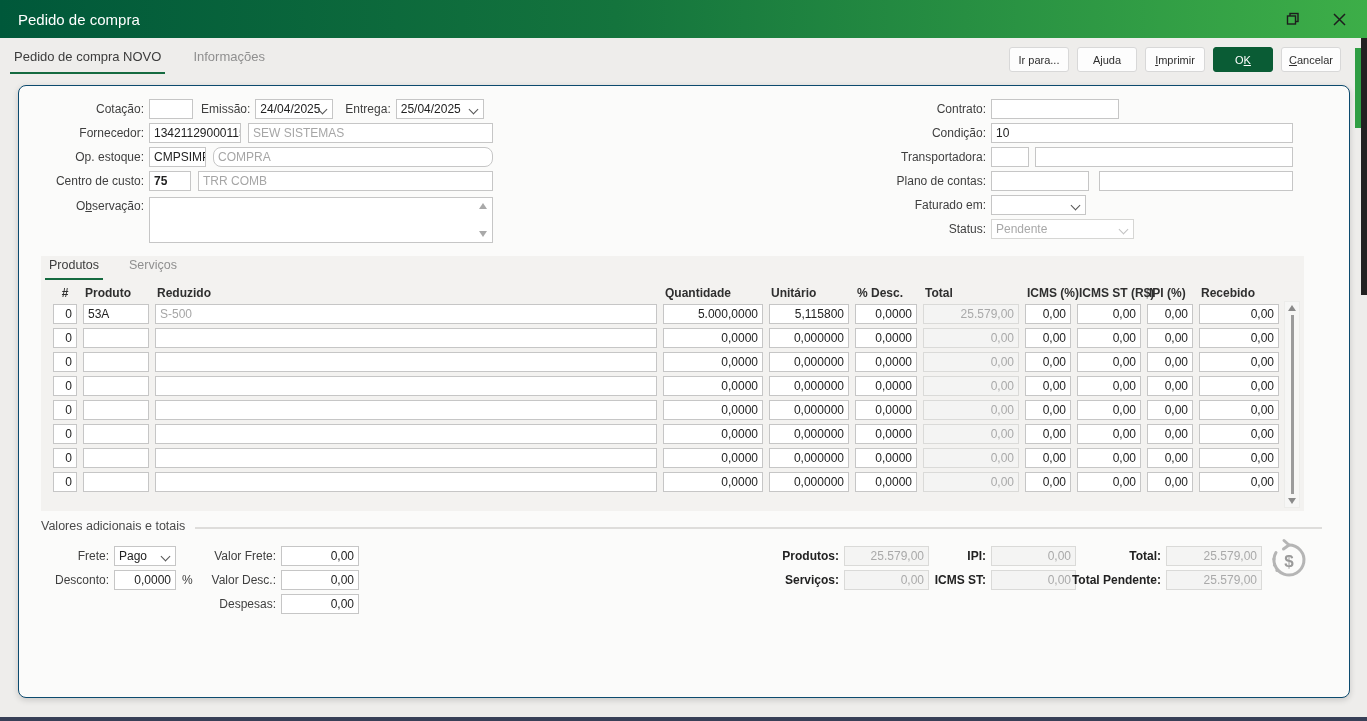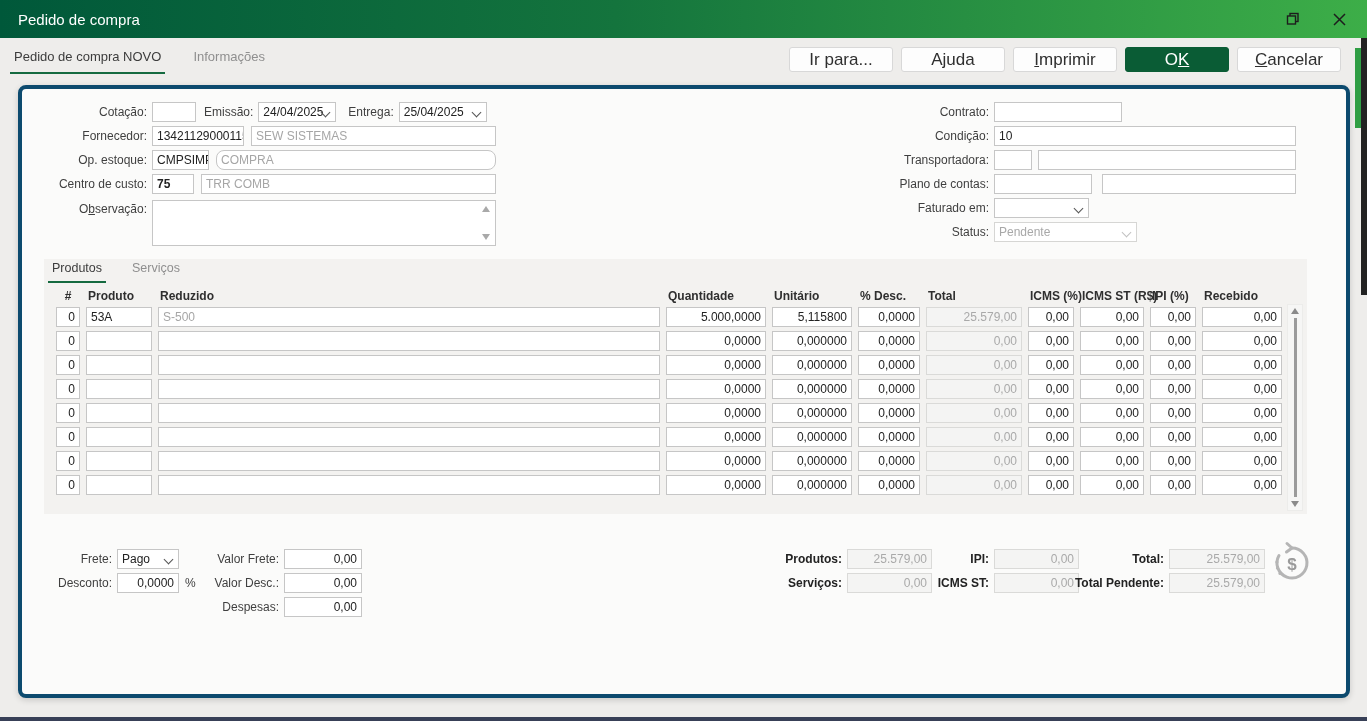--- a/index.html
+++ b/index.html
@@ -19,29 +19,29 @@
     padding-left:18px; font-size:15px;
   }
   .win-controls { position:absolute; right:20px; top:0; height:38px; display:flex; align-items:center; gap:30px; }
   .win-btn { width:16px; height:16px; display:flex; align-items:center; justify-content:center; cursor:pointer; }
   
   .tabs-top { position:absolute; left:10px; top:49px; display:flex; gap:24px; }
   .tab { font-size:13px; padding:0 4px 8px 4px; color:#8f8f8f; white-space:nowrap; }
   .tab.active { color:#3c3c3c; border-bottom:2px solid #156a40; }
   .actions { position:absolute; right:26px; top:47px; display:flex; gap:8px; }
   .btn {
-    width:104px; height:25px; background:#fdfdfd; border:1px solid #d8d8d8;
+    width:60px; height:25px; background:#fdfdfd; border:1px solid #d8d8d8;
     border-radius:3px; display:flex; align-items:center; justify-content:center;
-    font-size:17px; color:#2f2f2f;
+    font-size:11px; color:#2f2f2f;
   }
   .btn.primary { background:#0a5c35; border-color:#0a5c35; color:#fff; }
   
   .panel {
     position:absolute; left:18px; top:85px; width:1332px; height:613px;
-    background:#fbfbfa; border:4px solid #0c4a6e; border-radius:8px;
+    background:#fbfbfa; border:1px solid #0c4a6e; border-radius:8px;
     box-shadow:0 2px 6px rgba(0,0,0,0.16);
   }
   .row { position:absolute; display:flex; align-items:center; height:20px; }
   .lbl { color:#3f3f3f; text-align:right; white-space:nowrap; }
   .lbl.b { font-weight:bold; color:#222; }
   .fld {
     height:20px; line-height:18px; background:#fff; border:1px solid #c6c6c6;
     padding:0 4px; font-size:12px; color:#222; overflow:hidden; white-space:nowrap;
   }
   .fld.num { text-align:right; }
@@ -292,20 +292,24 @@
         <div class="fld num">0,00</div>
         <div class="fld num">0,00</div>
       </div>
     <div class="vscroll">
       <span class="tri-up" style="border-bottom-color:#8a8a8a;"></span>
       <div class="vthumb"></div>
       <span class="tri-down" style="border-top-color:#8a8a8a;"></span>
     </div>
   </div>
 
+  <div class="legend-row">
+    <span class="legend-text">Valores adicionais e totais</span>
+    <span class="legend-line"></span>
+  </div>
 
   <span class="lbl abs" style="left:0; top:463px; width:90px;">Frete:</span>
   <div class="fld sel abs" style="left:95px; top:460px; width:62px;"><span>Pago</span><span class="chev"></span></div>
   <span class="lbl abs" style="left:180px; top:463px; width:77px;">Valor Frete:</span>
   <div class="fld num abs" style="left:262px; top:460px; width:78px;">0,00</div>
 
   <span class="lbl b abs" style="left:720px; top:463px; width:100px;">Produtos:</span>
   <div class="fld num ro abs" style="left:825px; top:460px; width:85px;">25.579,00</div>
   <span class="lbl b abs" style="left:887px; top:463px; width:80px;">IPI:</span>
   <div class="fld num ro abs" style="left:972px; top:460px; width:85px;">0,00</div>

